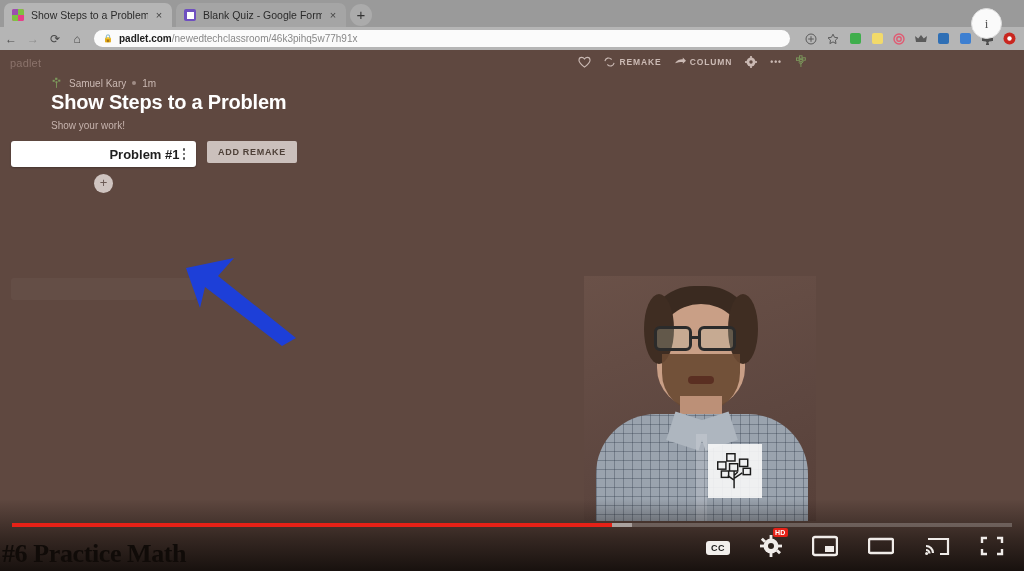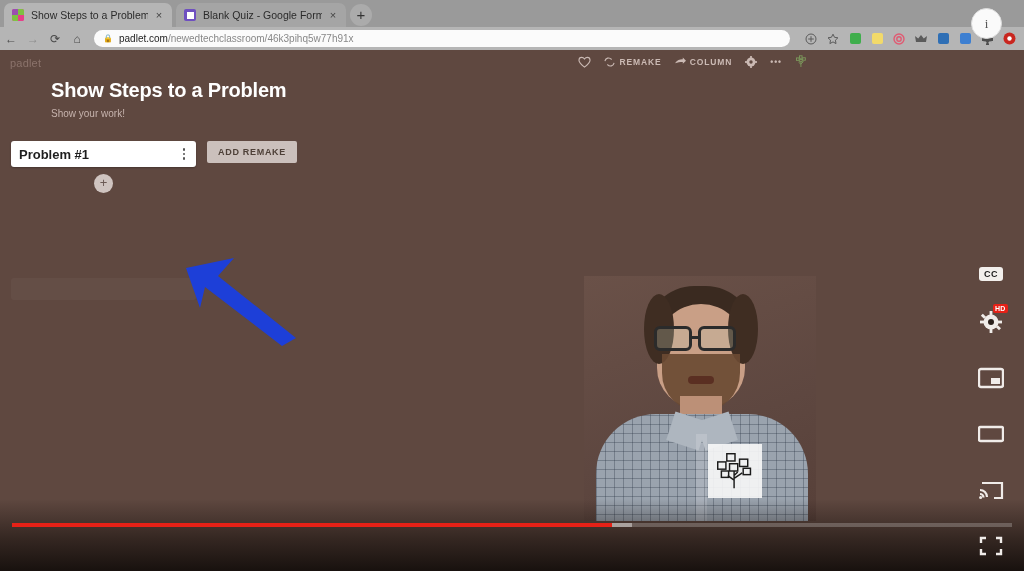--- a/index.html
+++ b/index.html
@@ -47,21 +47,21 @@
   }
   .navbtn { width:22px; text-align:center; font-size:12px; color:#4a4a4a; flex:none; }
   .navbtn.dim { color:#8d8d8d; }
   .omnibox {
     flex:1; height:17px; margin:0 10px 0 6px;
     background:#fbfbfb; border-radius:9px;
     display:flex; align-items:center; padding:0 9px;
     font-size:10px; color:#888;
   }
   .lock { font-size:8px; color:#4a4a4a; margin-right:6px; }
-  .url-strong { color:#1d1d1d; font-weight:normal; }
+  .url-strong { color:#1d1d1d; font-weight:bold; }
   .tool-icons { display:flex; align-items:center; gap:0; padding-right:4px; }
   .ti { width:22px; height:18px; display:flex; align-items:center; justify-content:center; flex:none; }
   .ti svg, .ti .sq { display:block; }
   .sq { width:11px; height:11px; border-radius:2px; }
   .avatar-chrome {
     position:absolute; left:971px; top:8px; width:31px; height:31px;
     border-radius:50%; background:#fafafa; border:1px solid #ddd;
     display:flex; align-items:center; justify-content:center;
     font-size:13px; color:#555; font-family:"Liberation Serif", serif; z-index:32;
   }
@@ -87,21 +87,21 @@
     font-size:20px; font-weight:bold; color:#fff; margin-top:2px; letter-spacing:-.2px;
   }
   .board-sub { font-size:10px; color:#c6b3ad; margin-top:6px; }
 
   .column { position:absolute; left:11px; top:91px; width:185px; }
   .col-header {
     height:26px; background:#fff; border-radius:3px;
     display:flex; align-items:center; padding:0 8px;
     box-shadow:0 1px 2px rgba(0,0,0,.28);
   }
-  .col-title { flex:1; font-size:13px; font-weight:bold; color:#1e1e1e; }
+  .col-title { flex:1; font-size:13px; font-weight:bold; color:#1e1e1e;text-align:right; }
   .kebab { display:flex; flex-direction:column; gap:2px; padding:2px 3px; }
   .kebab span { width:2.5px; height:2.5px; background:#555; border-radius:50%; display:block; }
 
   .post {
     margin-top:8px; background:#fff; border-radius:2px;
     padding:3px 6px 4px; box-shadow:0 1px 3px rgba(0,0,0,.3);
   }
   .eq {
     font-family:"Liberation Serif", "DejaVu Serif", serif;
     font-size:29px; color:#0a0a0a; line-height:1.06; white-space:nowrap;
@@ -164,21 +164,21 @@
     background:linear-gradient(to top, rgba(12,8,6,.86) 0%, rgba(18,12,9,.55) 45%, rgba(20,14,10,0) 100%); }
   .yt-title {
     position:absolute; left:2px; bottom:2px;
     font-family:"Liberation Serif","DejaVu Serif",serif;
     font-size:26px; font-weight:bold; color:#100b08; letter-spacing:-.4px;
   }
   .yt-bar { position:absolute; left:12px; bottom:44px; width:1000px; height:4px; background:rgba(255,255,255,.22); }
   .yt-buf { position:absolute; left:0; top:0; height:4px; background:rgba(255,255,255,.42); }
   .yt-prog { position:absolute; left:0; top:0; height:4px; background:#e62117; }
   .yt-left { position:absolute; left:18px; bottom:10px; display:flex; align-items:center; gap:16px; }
-  .yt-right { position:absolute; right:20px; bottom:10px; display:flex; align-items:center; gap:30px;flex-direction:column; }
+  .yt-right { position:absolute; right:20px; bottom:10px; display:flex; align-items:center; gap:30px; }
   .yt-time { font-size:15px; color:#f0ece9; margin-left:12px; letter-spacing:.3px; }
   .cc-box { border:0; background:#f2efec; color:#1b1b1b; font-size:9px; font-weight:bold;
     border-radius:3px; padding:2px 5px; letter-spacing:.5px; }
   .gear-wrap { position:relative; }
   .hd-badge { position:absolute; left:13px; top:-7px; background:#e62117; color:#fff;
     font-size:7px; font-weight:bold; padding:1px 2px; border-radius:2px; letter-spacing:.3px; }
 </style>
 </head>
 <body>
 
@@ -318,20 +318,36 @@
               <rect x="1.8" y="3.6" width="3.2" height="3"></rect>
             <rect x="9.5" y="3.4" width="3.2" height="3"></rect>
               <rect x="5.8" y="5.4" width="3" height="2.8"></rect>
             <path d="M7.3 8.2v6.6M7.3 11l3.2-3M7.3 11.4l-3-2.6"></path>
           </g>
         </svg>
       </span>
     </div>
 
     <div class="board-head">
+      <div class="byline">
+        <span class="tree">
+          <svg width="12" height="12" viewBox="0 0 16 16">
+            <g fill="#7d9a5c">
+                <rect x="5.5" y="1" width="3" height="2.8"></rect>
+                <rect x="2.2" y="3.8" width="2.8" height="2.6"></rect>
+            <rect x="9.6" y="3.6" width="2.8" height="2.6"></rect>
+                <rect x="6" y="5.6" width="2.6" height="2.5"></rect>
+            <rect x="6.8" y="8" width="1.2" height="6.5"></rect>
+              </g>
+          </svg>
+        </span>
+        <span>Samuel Kary</span>
+        <span class="dot-sep"></span>
+        <span>1m</span>
+      </div>
       <div class="board-title">Show Steps to a Problem</div>
       <div class="board-sub">Show your work!</div>
     </div>
 
     <div class="column">
       <div class="col-header">
         <span class="col-title">Problem #1</span>
         <span class="kebab">
             <span></span>
             <span></span>
@@ -381,20 +397,21 @@
             <path d="M21 22v19M21 30l9-6M21 32l-7-5M21 27l4-4"></path>
           </g>
         </svg>
       </div>
     </div>
   </div>
 
   <div class="yt">
     <div class="yt-grad"></div>
 
+    <div class="yt-title">#6 Practice Math</div>
 
     <div class="yt-bar">
       <div class="yt-buf" style="width:62%"></div>
       <div class="yt-prog" style="width:60%"></div>
     </div>
 
 
     <div class="yt-right">
       <span class="cc-box">CC</span>
 

